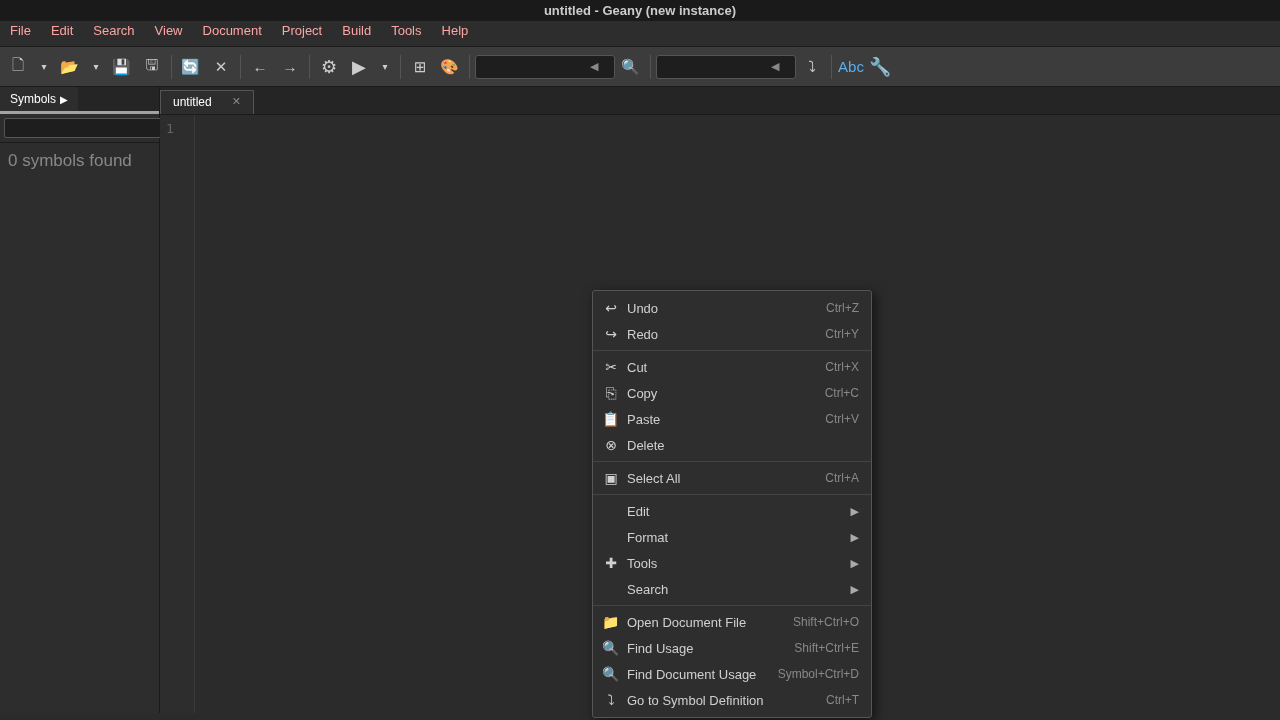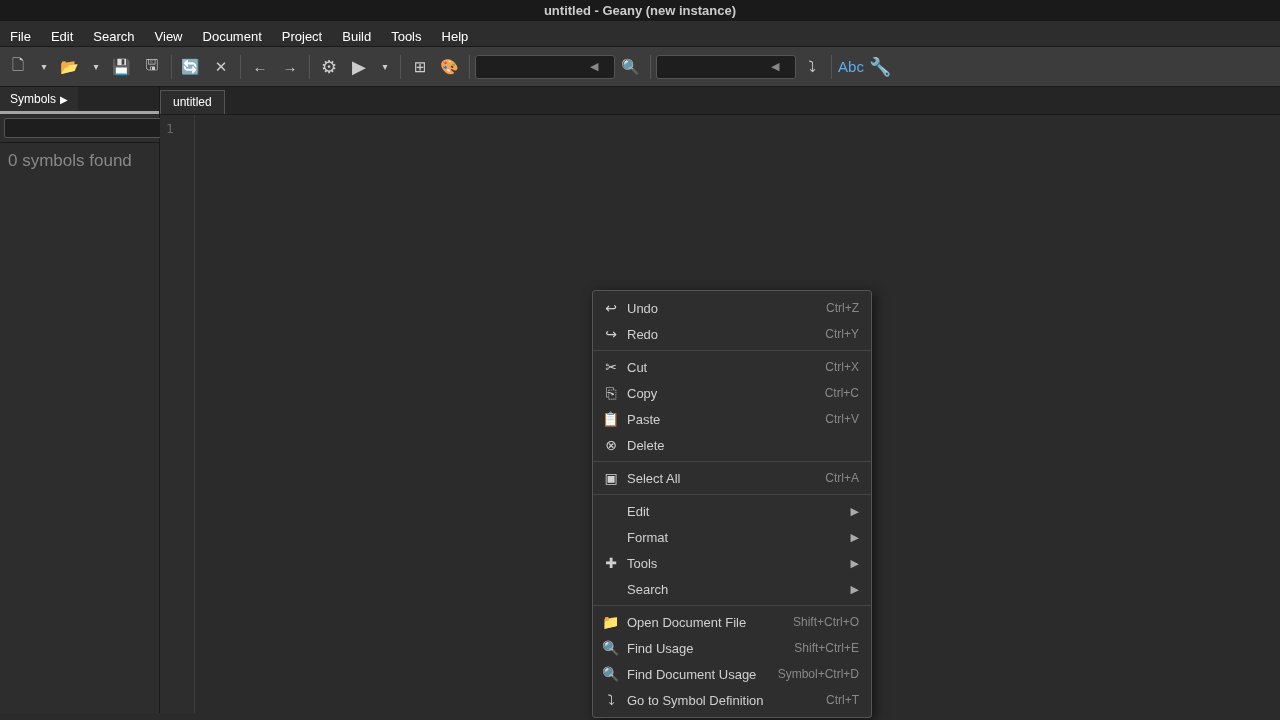--- a/index.html
+++ b/index.html
@@ -30,25 +30,25 @@
     #menubar {
       background: #2d2d2d;
       height: 26px;
       display: flex;
       align-items: center;
       gap: 0px;
       border-bottom: 1px solid #1a1a1a;
     }
     .menu-item {
       padding: 2px 10px;
-      color: #ffffff;
+      color: #fca5a5;
       cursor: pointer;
       height: 100%;
       display: flex;
-      align-items: flex-end;
+      align-items: flex-start;
     }
 
     
     #toolbar {
       background: #3c3c3c;
       height: 40px;
       display: flex;
       align-items: center;
       padding: 0 4px;
       gap: 2px;
@@ -197,24 +197,22 @@
     }
     .editor-tab {
       padding: 4px 12px;
       background: #3a3a3a;
       border: 1px solid #555;
       border-bottom: none;
       color: #ccc;
       font-size: 12px;
       cursor: pointer;
       display: flex;
-      align-items: center;
-      gap: 6px;
+      gap: 20px;
       height: 24px;
-      flex-direction: column;
     }
     .editor-tab.active {
       background: #2d2d2d;
       color: #fff;
     }
     .tab-close {
       color: #888;
       font-size: 11px;
       cursor: pointer;
     }

